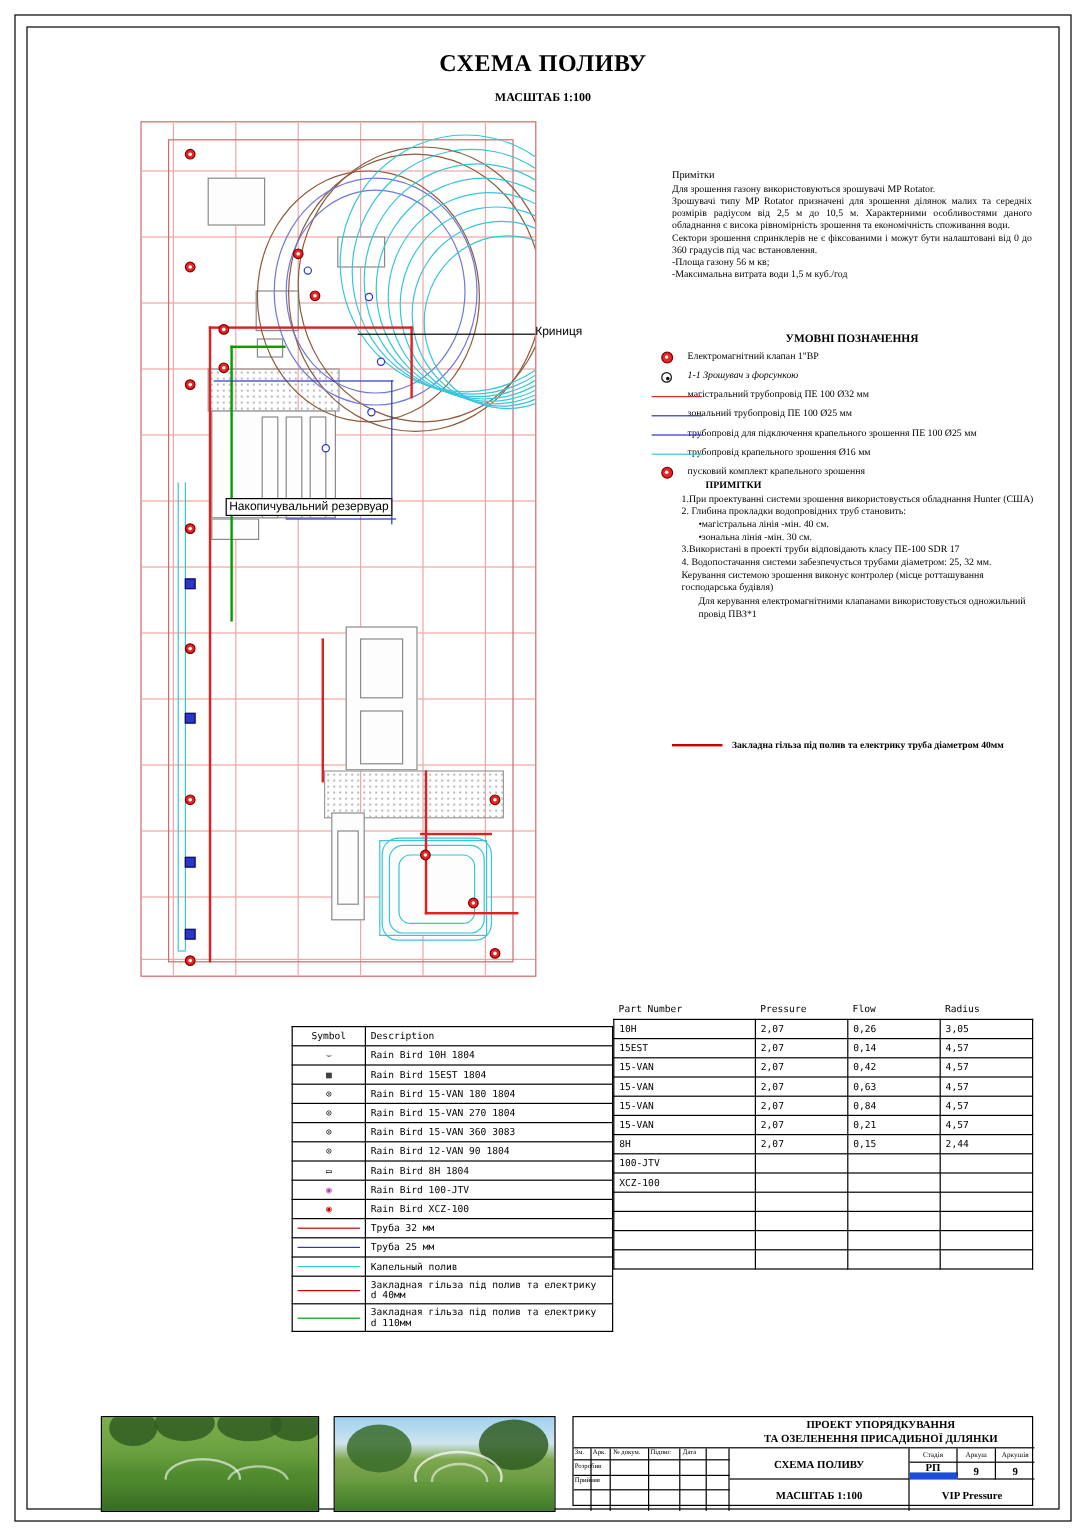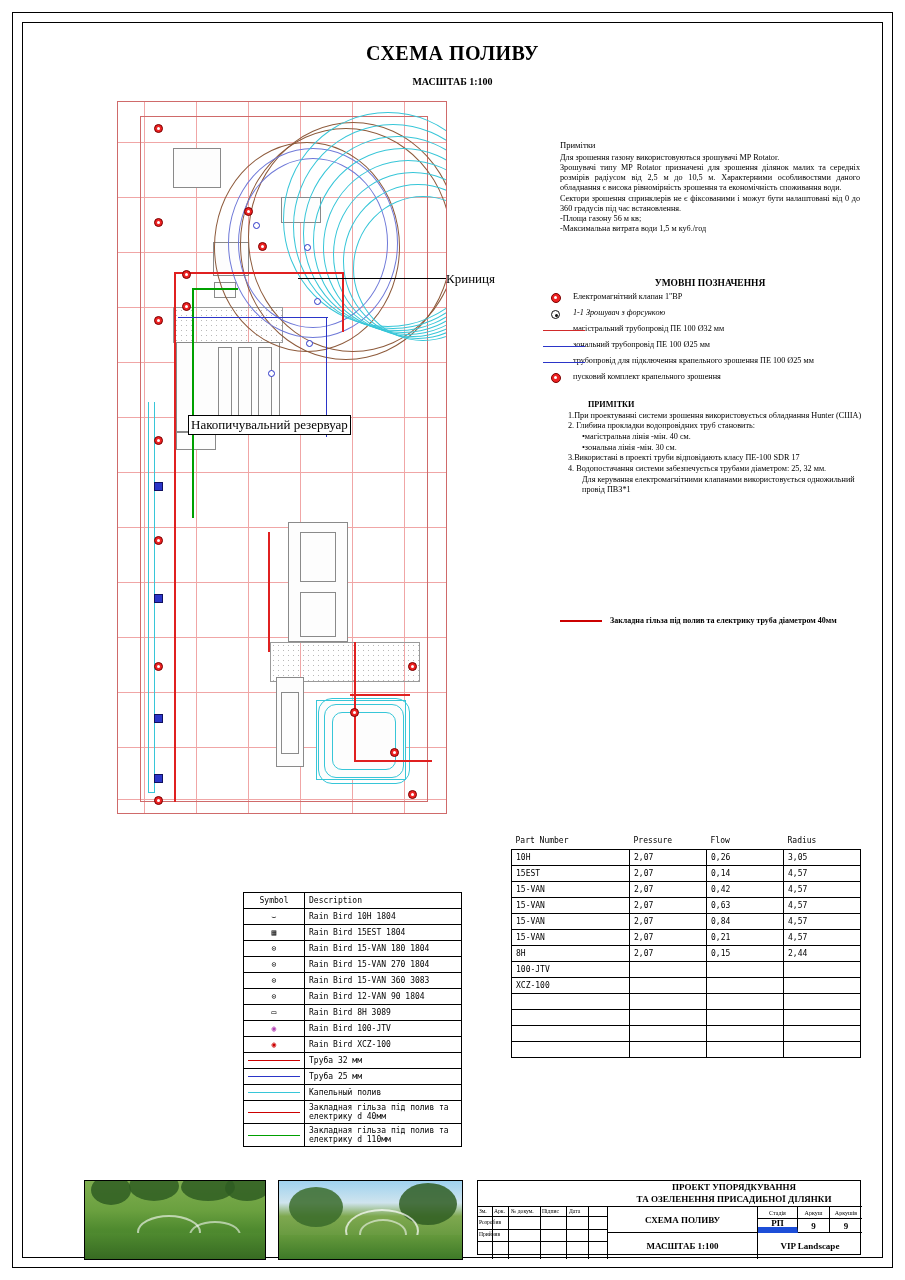--- a/index.html
+++ b/index.html
@@ -24,21 +24,21 @@
   .plan .blueline{position:absolute;background:#2b35c8;}
   .plan .redline{position:absolute;background:#e02020;}
   .plan .greenline{position:absolute;background:#00a000;}
   .plan .sprink{position:absolute;width:9px;height:9px;border-radius:50%;background:#ee2222;border:1px solid #7a0000;box-sizing:border-box;}
   .plan .sprink::after{content:"";position:absolute;left:2px;top:2px;width:3px;height:3px;border-radius:50%;background:#fff;}
   .plan .valve{position:absolute;width:9px;height:9px;background:#2b35c8;border:1px solid #101060;box-sizing:border-box;}
   .plan .node{position:absolute;width:7px;height:7px;border-radius:50%;border:1px solid #2b35c8;background:#fff;box-sizing:border-box;}
   .plan .arcwrap{position:absolute;border:1px solid #37c6d8;border-radius:50%;box-sizing:border-box;}
   .plan .arcblue{position:absolute;border:1px solid #6f79d8;border-radius:50%;box-sizing:border-box;}
   .plan .brownarc{position:absolute;border:1px solid #8d5a3b;border-radius:50%;box-sizing:border-box;}
-  .lbl{position:absolute;font-size:13px;font-family:Liberation Serif, serif;color:#000;background:#fff;padding:1px 2px;border:1px solid #000;}
+  .lbl{position:absolute;font-size:10px;font-family:Liberation Sans, sans-serif;color:#000;background:#fff;padding:1px 2px;border:1px solid #000;}
   .lbl.nob{border:none;background:transparent;}
   .leader{position:absolute;background:#000;height:1px;}
 
   
   .notes{position:absolute;left:560px;top:140px;width:300px;font-size:8.2px;line-height:1.25;text-align:justify;}
   .notes h4{margin:0 0 2px 0;font-size:8.6px;font-weight:normal;}
   .legend-title{position:absolute;left:560px;top:278px;width:300px;text-align:center;font-size:9.5px;font-weight:bold;}
   .legend{position:absolute;left:527px;top:292px;width:335px;font-size:8.2px;}
   .lrow{position:relative;min-height:14px;margin-bottom:2px;padding-left:46px;line-height:1.2;}
   .lsym{position:absolute;left:16px;top:1px;width:26px;height:11px;}
@@ -49,21 +49,21 @@
   .sym-line{position:absolute;left:0;top:5px;width:42px;height:1.4px;}
   .notes2{position:absolute;left:560px;top:414px;width:302px;font-size:8.2px;line-height:1.3;}
   .notes2 .ind{padding-left:8px;}
   .pipe-note{position:absolute;left:560px;top:578px;width:302px;font-size:8px;}
   .pipe-note .pl{position:absolute;left:0;width:42px;height:2px;}
   .pipe-note .pt{padding-left:50px;font-weight:bold;line-height:1.25;}
 
   
   .tbl{position:absolute;border-collapse:collapse;font-family:"DejaVu Sans Mono",monospace;font-size:8px;}
   .tbl td{border:1px solid #000;padding:2px 4px;height:16px;box-sizing:border-box;}
-  #legend-table{left:243px;top:855px;width:219px;margin-top:37px;}
+  #legend-table{left:243px;top:855px;width:268px;}
   #legend-table td.c1{width:52px;text-align:center;}
   #legend-table td.c2{width:216px;}
   #spec-table{left:511px;top:833px;width:350px;}
   #spec-table td{text-align:left;}
   #spec-table td.cp{width:118px;}
   #spec-table td.cn{width:77px;}
   .mini-line{display:inline-block;width:52px;height:0;border-top:1.4px solid #000;vertical-align:middle;}
   .mini-sym{display:inline-block;width:14px;text-align:center;}
 
   
@@ -246,34 +246,41 @@
       <span>зональний трубопровід ПЕ 100 Ø25 мм</span>
     </div>
     <div class="lrow">
       <span class="lsym">
           <i class="sym-line" style="background:#2b35c8"></i>
         </span>
       <span>трубопровід для підключення крапельного зрошення ПЕ 100 Ø25 мм</span>
     </div>
     <div class="lrow">
       <span class="lsym">
+          <i class="sym-line" style="background:#37c6d8"></i>
+        </span>
+      <span>трубопровід крапельного зрошення Ø16 мм</span>
+    </div>
+    <div class="lrow">
+      <span class="lsym">
           <i class="sym-dot"></i>
         </span>
       <span>пусковий комплект крапельного зрошення</span>
     </div>
   </div>
 
   <div class="notes2">
     <div style="font-weight:bold;padding-left:28px;margin-top:-14px;">ПРИМІТКИ</div>
     <div class="ind">1.При проектуванні системи зрошення використовується обладнання  Hunter (США)</div>
     <div class="ind">2. Глибина прокладки водопровідних труб становить:</div>
     <div class="ind" style="padding-left:22px;">•магістральна лінія -мін. 40 см.</div>
     <div class="ind" style="padding-left:22px;">•зональна лінія -мін. 30 см.</div>
     <div class="ind">3.Використані в проекті труби відповідають класу ПЕ-100 SDR 17</div>
     <div class="ind">4. Водопостачання системи забезпечується трубами діаметром: 25, 32 мм.</div>
+    <div class="ind">Керування системою зрошення виконує контролер (місце ротташування господарська будівля)</div>
     <div class="ind" style="padding-left:22px;">Для керування електромагнітними клапанами використовується одножильний провід ПВЗ*1</div>
   </div>
 
   <div class="pipe-note" style="top:616px;">
     <div style="position:relative;height:22px;">
       <i class="pl" style="top:4px;background:#cc0000;"></i>
       <div class="pt">Закладна гільза під полив та електрику труба діаметром 40мм</div>
     </div>
   </div>
 
@@ -302,21 +309,21 @@
     <tr>
           <td class="c1"><span class="mini-sym">⊙</span></td>
           <td class="c2">Rain Bird 15-VAN 360 3083</td>
         </tr>
     <tr>
           <td class="c1"><span class="mini-sym">⊙</span></td>
           <td class="c2">Rain Bird 12-VAN 90 1804</td>
         </tr>
     <tr>
           <td class="c1"><span class="mini-sym">▭</span></td>
-          <td class="c2">Rain Bird 8H 3089</td>
+          <td class="c2">Rain Bird 8H 1804</td>
         </tr>
     <tr>
           <td class="c1"><span class="mini-sym" style="color:#b341b3">◉</span></td>
           <td class="c2">Rain Bird 100-JTV</td>
         </tr>
     <tr>
           <td class="c1"><span class="mini-sym" style="color:#cc0000">◉</span></td>
           <td class="c2">Rain Bird XCZ-100</td>
         </tr>
     <tr>
@@ -493,17 +500,17 @@
       <div class="rbox" style="left:150px;top:12px;width:40px;height:14px;border-right:1px solid #000;border-bottom:6px solid #1d4ed8;">
         <div class="cellc" style="font-weight:bold;font-size:9px;">РП</div>
       </div>
       <div class="rbox" style="left:190px;top:12px;width:32px;height:14px;border-right:1px solid #000;border-bottom:1px solid #000;">
         <div class="cellc" style="font-weight:bold;font-size:9px;">9</div>
       </div>
       <div class="rbox" style="left:222px;top:12px;width:32px;height:14px;border-bottom:1px solid #000;">
         <div class="cellc" style="font-weight:bold;font-size:9px;">9</div>
       </div>
       <div class="rbox" style="left:150px;top:26px;width:104px;height:26px;">
-        <div class="cellc" style="font-weight:bold;font-size:9px;">VIP Landscape</div>
+        <div class="cellc" style="font-weight:bold;font-size:9px;">VIP Pressure</div>
       </div>
     </div>
   </div>
 </div>
 
 </body></html>

